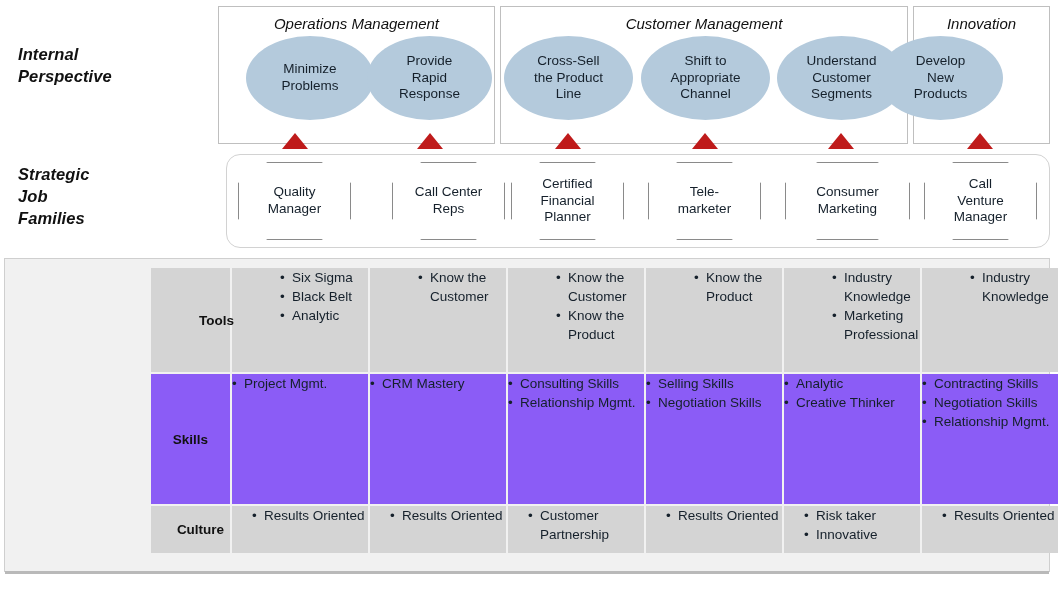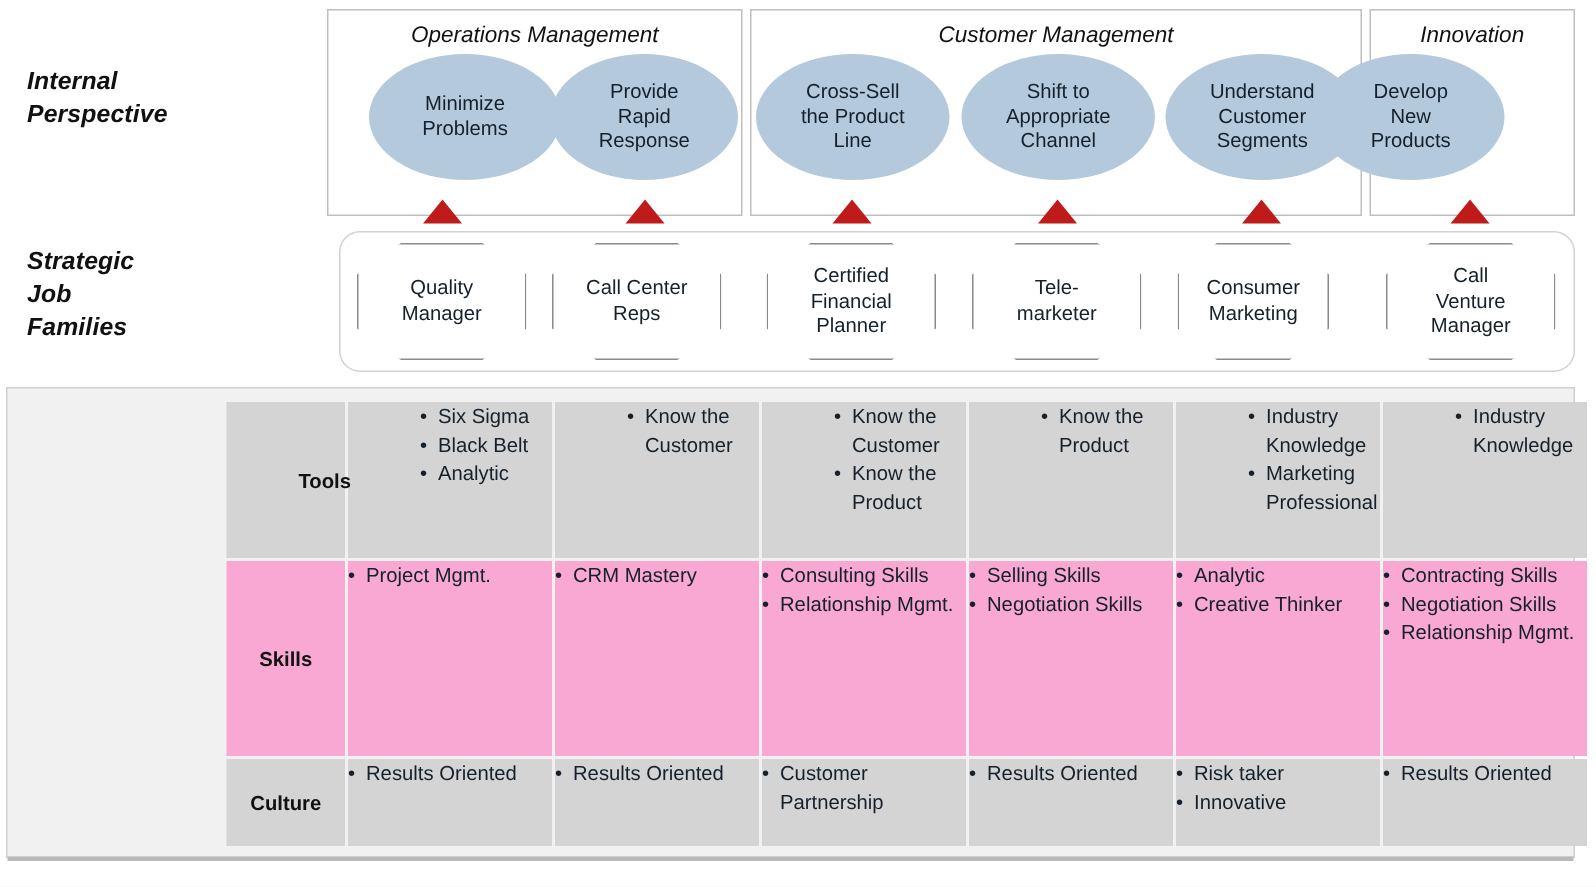--- a/index.html
+++ b/index.html
@@ -135,42 +135,42 @@
     text-align:center;
     font-weight:bold;
     font-size:13.5px;
     color:#111;
   }
   .cell{
     padding:8px 6px 8px 8px;
     vertical-align:top;
   }
   .tr-shade .rowhdr,.tr-shade .cell{background:#d4d4d4;}
-  .tr-light .rowhdr,.tr-light .cell{background:#f9a8d4;}
+  .tr-light .rowhdr,.tr-light .cell{background:#8b5cf6;}
   .tr-shade .rowhdr,.tr-light .rowhdr{vertical-align:middle;}
 
   ul.blist{margin:0;padding:0;list-style:none;}
   ul.blist li{
     position:relative;
     padding-left:12px;
     font-size:13.5px;
     line-height:1.42;
     color:#15202b;
   }
   ul.blist li:before{
     content:"\2022";
     position:absolute;left:0;top:0;
     font-size:13.5px;
     color:#15202b;
   }
 
   
   #row-tools td{height:104px;padding-left:48px;}
   #row-skills td{height:130px;}
-  #row-culture td{height:58px;}
+  #row-culture td{height:47px;padding-left:20px;}
   #row-tools .cell,#row-skills .cell,#row-culture .cell{vertical-align:top;}
 </style>
 </head>
 <body>
 
 <div class="row-label" id="label-internal">
   <div>Internal</div>
   <div>Perspective</div>
 </div>
 
@@ -246,21 +246,21 @@
 
 <div id="jobs-box"></div>
 
 <div class="octagon" style="left:238px;width:113px;">
   <span class="oct-inner"></span>
   <span class="oct-txt">
     <span style="display:block">Quality</span>
     <span style="display:block">Manager</span>
   </span>
 </div>
-<div class="octagon" style="left:368px;width:113px;">
+<div class="octagon" style="left:392px;width:113px;">
   <span class="oct-inner"></span>
   <span class="oct-txt">
     <span style="display:block">Call Center</span>
     <span style="display:block">Reps</span>
   </span>
 </div>
 <div class="octagon" style="left:511px;width:113px;">
   <span class="oct-inner"></span>
   <span class="oct-txt">
     <span style="display:block">Certified</span>
@@ -268,21 +268,21 @@
     <span style="display:block">Planner</span>
   </span>
 </div>
 <div class="octagon" style="left:648px;width:113px;">
   <span class="oct-inner"></span>
   <span class="oct-txt">
     <span style="display:block">Tele-</span>
     <span style="display:block">marketer</span>
   </span>
 </div>
-<div class="octagon" style="left:785px;width:101px;align-items:center;">
+<div class="octagon" style="left:785px;width:125px;align-items:center;">
   <span class="oct-inner"></span>
   <span class="oct-txt">
     <span style="display:block">Consumer</span>
     <span style="display:block">Marketing</span>
   </span>
 </div>
 <div class="octagon" style="left:924px;width:113px;">
   <span class="oct-inner"></span>
   <span class="oct-txt">
     <span style="display:block">Call</span>

